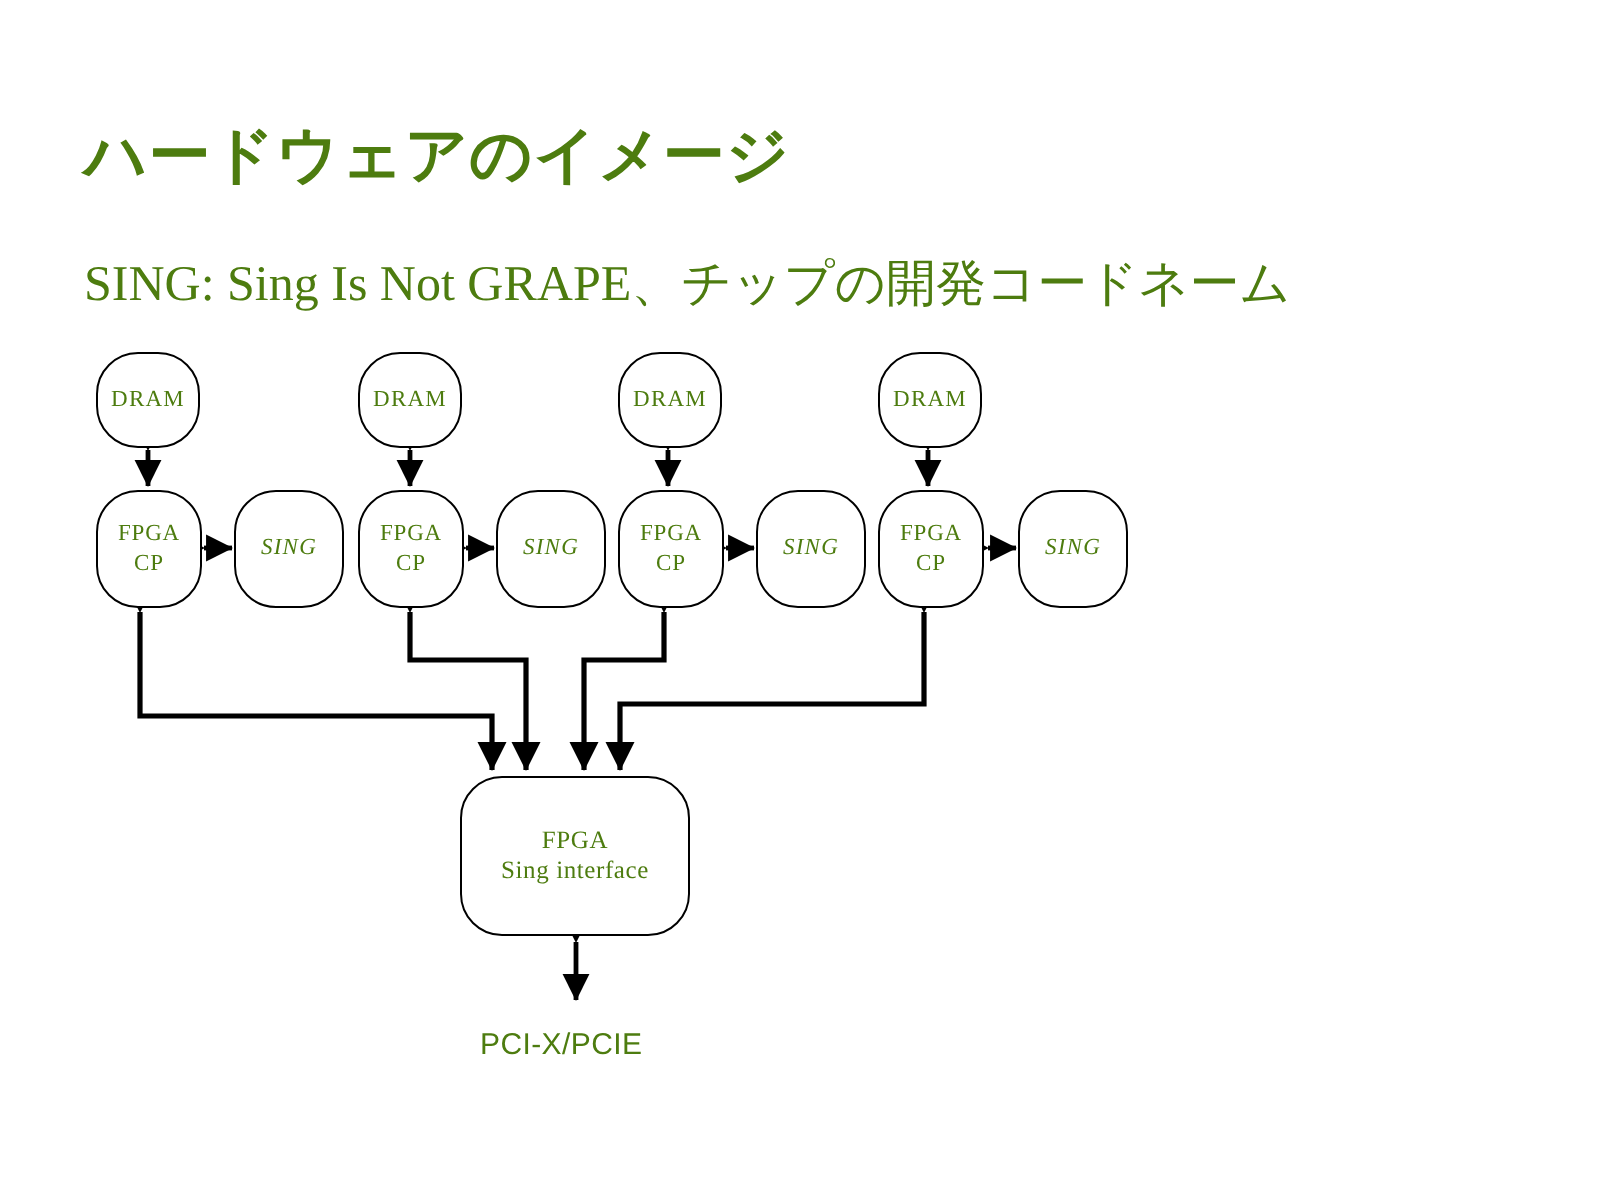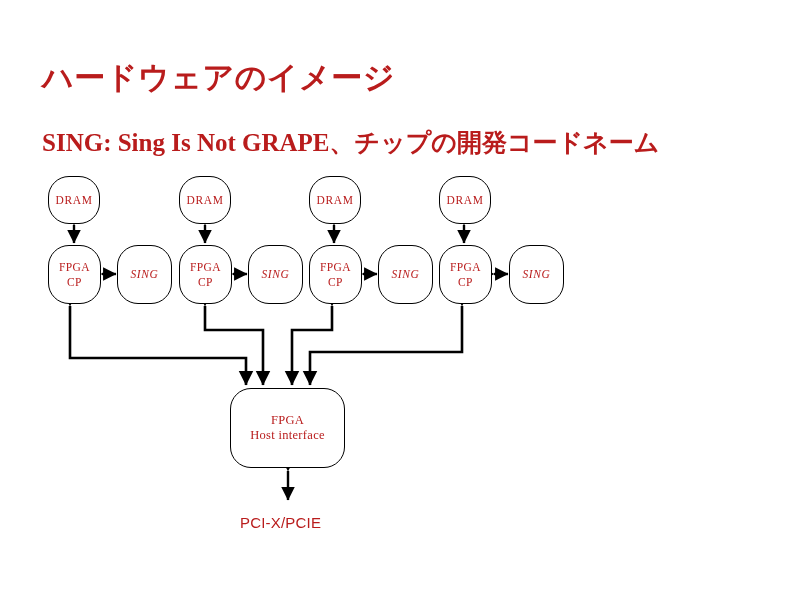--- a/index.html
+++ b/index.html
@@ -7,40 +7,39 @@
     padding: 0;
     background: #ffffff;
   }
   #slide {
     position: relative;
     width: 800px;
     height: 600px;
     background: #ffffff;
     overflow: hidden;
     font-family: "Liberation Serif", "DejaVu Serif", serif;
-    color: #b91c1c;
+    color: #4d7c0f;
   }
   #title {
     position: absolute;
     left: 42px;
     top: 62px;
     font-size: 31px;
     font-weight: bold;
     letter-spacing: 0.5px;
     white-space: nowrap;
     line-height: 1;
   }
   #subtitle {
     position: absolute;
     left: 42px;
     top: 130px;
     font-size: 25px;
     white-space: nowrap;
     line-height: 1;
-    font-weight: bold;
   }
   #footnote {
     position: absolute;
     left: 42px;
     top: 540px;
     font-size: 27px;
     white-space: nowrap;
     line-height: 1;
   }
   #diagram {
@@ -174,21 +173,21 @@
         <span>CP</span>
       </span>
     </div>
     <div class="node node-sing" style="left:509px; top:245px; width:55px; height:59px;">
       <span>SING</span>
     </div>
 
     <div class="node node-host" style="left:230px; top:388px; width:115px; height:80px;">
       <span>
         <span class="l1">FPGA</span>
-        <span class="l2">Host interface</span>
+        <span class="l2">Sing interface</span>
       </span>
     </div>
 
     <div id="buslabel" style="left:240px; top:514px;">PCI-X/PCIE</div>
 
   </div>
 
 
 </div>
 

